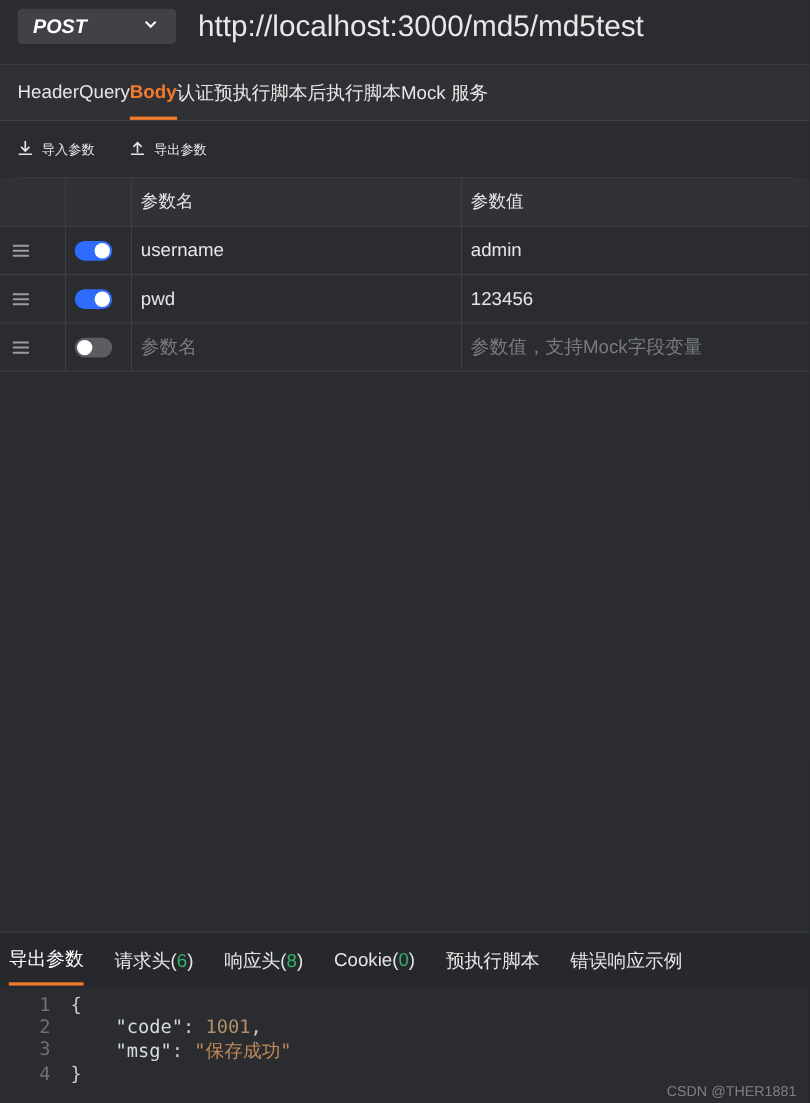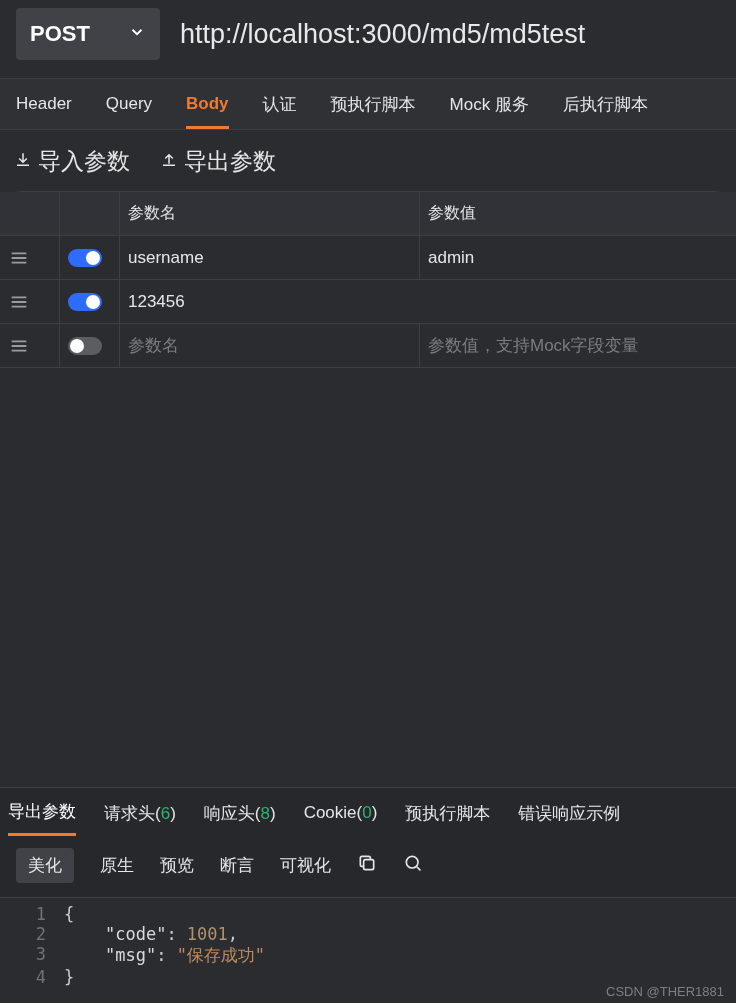--- a/index.html
+++ b/index.html
@@ -18,56 +18,56 @@
   .reqbar {
     display: flex;
     align-items: center;
     padding: 8px 16px 18px 16px;
     gap: 20px;
   }
   .method-select {
     background: #404248;
     color: #fff;
     width: 144px;
-    height: 52px;
+    height: 32px;
     border-radius: 4px;
     display: flex;
     align-items: center;
     padding: 0 14px;
     justify-content: space-between;
-    font-size: 22px;
+    font-size: 18px;
     font-weight: 600;
+    font-style: italic;
   }
   .method-select svg { width: 18px; height: 18px; stroke: #fff; }
   .url {
     font-size: 27px;
     color: #e8e8e8;
   }
 
   
   .tabs {
     display: flex;
-    gap: 34px;
     padding: 0 16px;
     border-top: 1px solid #3d3f44;
     border-bottom: 1px solid #3d3f44;
     height: 52px;
     align-items: center;
     background:#2f3135;
   }
   .tab { color: #e6e6e6; cursor: pointer; padding: 12px 0; }
   .tab.active { color: #f37a2d; border-bottom: 3px solid #f37a2d; margin-bottom:-3px;font-weight:bold;}
 
   
   .iorow {
     display: flex;
     gap: 30px;
     padding: 16px 14px 14px 14px;
     align-items: center;
-    font-size: 23px;
+    font-size: 12px;
   }
   .iorow .btn { display: flex; align-items: center; gap: 6px; color:#e6e6e6; }
   .iorow svg { width: 18px; height: 18px; stroke:#e6e6e6; fill:none; stroke-width:2;}
 
   
   .ptable { border-top: 1px solid #3d3f44; border-radius: 21px; }
   .prow {
     display: grid;
     grid-template-columns: 60px 60px 300px 1fr;
     border-bottom: 1px solid #3d3f44;
@@ -146,22 +146,22 @@
   </div>
   <div class="url">http://localhost:3000/md5/md5test</div>
 </div>
 
 <div class="tabs">
   <div class="tab">Header</div>
   <div class="tab">Query</div>
   <div class="tab active">Body</div>
   <div class="tab">认证</div>
   <div class="tab">预执行脚本</div>
+  <div class="tab">后执行脚本</div>
   <div class="tab">Mock 服务</div>
-  <div class="tab">后执行脚本</div>
 </div>
 
 <div class="iorow">
   <div class="btn">
     <span>
       <svg viewBox="0 0 24 24">
           <path d="M12 3v12M7 10l5 5 5-5M4 19h16"></path>
         </svg>
     </span>
     <span>导入参数</span>
@@ -203,20 +203,21 @@
     <div class="cell drag">
       <svg viewBox="0 0 24 24">
           <path d="M4 7h16M4 12h16M4 17h16"></path>
         </svg>
     </div>
     <div class="cell">
       <span class="toggle on">
           <span class="knob"></span>
         </span>
     </div>
+    <div class="cell">pwd</div>
     <div class="cell">123456</div>
   </div>
 
   <div class="prow">
     <div class="cell drag">
       <svg viewBox="0 0 24 24">
           <path d="M4 7h16M4 12h16M4 17h16"></path>
         </svg>
     </div>
     <div class="cell">
@@ -238,39 +239,20 @@
     <div class="rtab">
       <span>响应头</span>(<span class="count-green">8</span>)
     </div>
     <div class="rtab">
       <span>Cookie</span>(<span class="count-green">0</span>)
     </div>
     <div class="rtab">预执行脚本</div>
     <div class="rtab">错误响应示例</div>
   </div>
 
-  <div class="resp-tools">
-    <div class="rtool active">美化</div>
-    <div class="rtool">原生</div>
-    <div class="rtool">预览</div>
-    <div class="rtool">断言</div>
-    <div class="rtool">可视化</div>
-    <div class="rtool">
-      <svg viewBox="0 0 24 24">
-          <rect x="8" y="8" width="12" height="12" rx="2"></rect>
-          <path d="M16 8V6a2 2 0 0 0-2-2H6a2 2 0 0 0-2 2v8a2 2 0 0 0 2 2h2"></path>
-        </svg>
-    </div>
-    <div class="rtool">
-      <svg viewBox="0 0 24 24">
-          <circle cx="11" cy="11" r="7"></circle>
-          <path d="M21 21l-4.3-4.3"></path>
-        </svg>
-    </div>
-  </div>
 
   <div class="code">
     <div class="codeline">
         <span class="lineno">1</span>
         <span class="codetxt">{</span>
       </div>
     <div class="codeline">
         <span class="lineno">2</span>
         <span class="codetxt">    <span class="k-key">"code"</span>: <span class="k-num">1001</span>,</span>
       </div>

